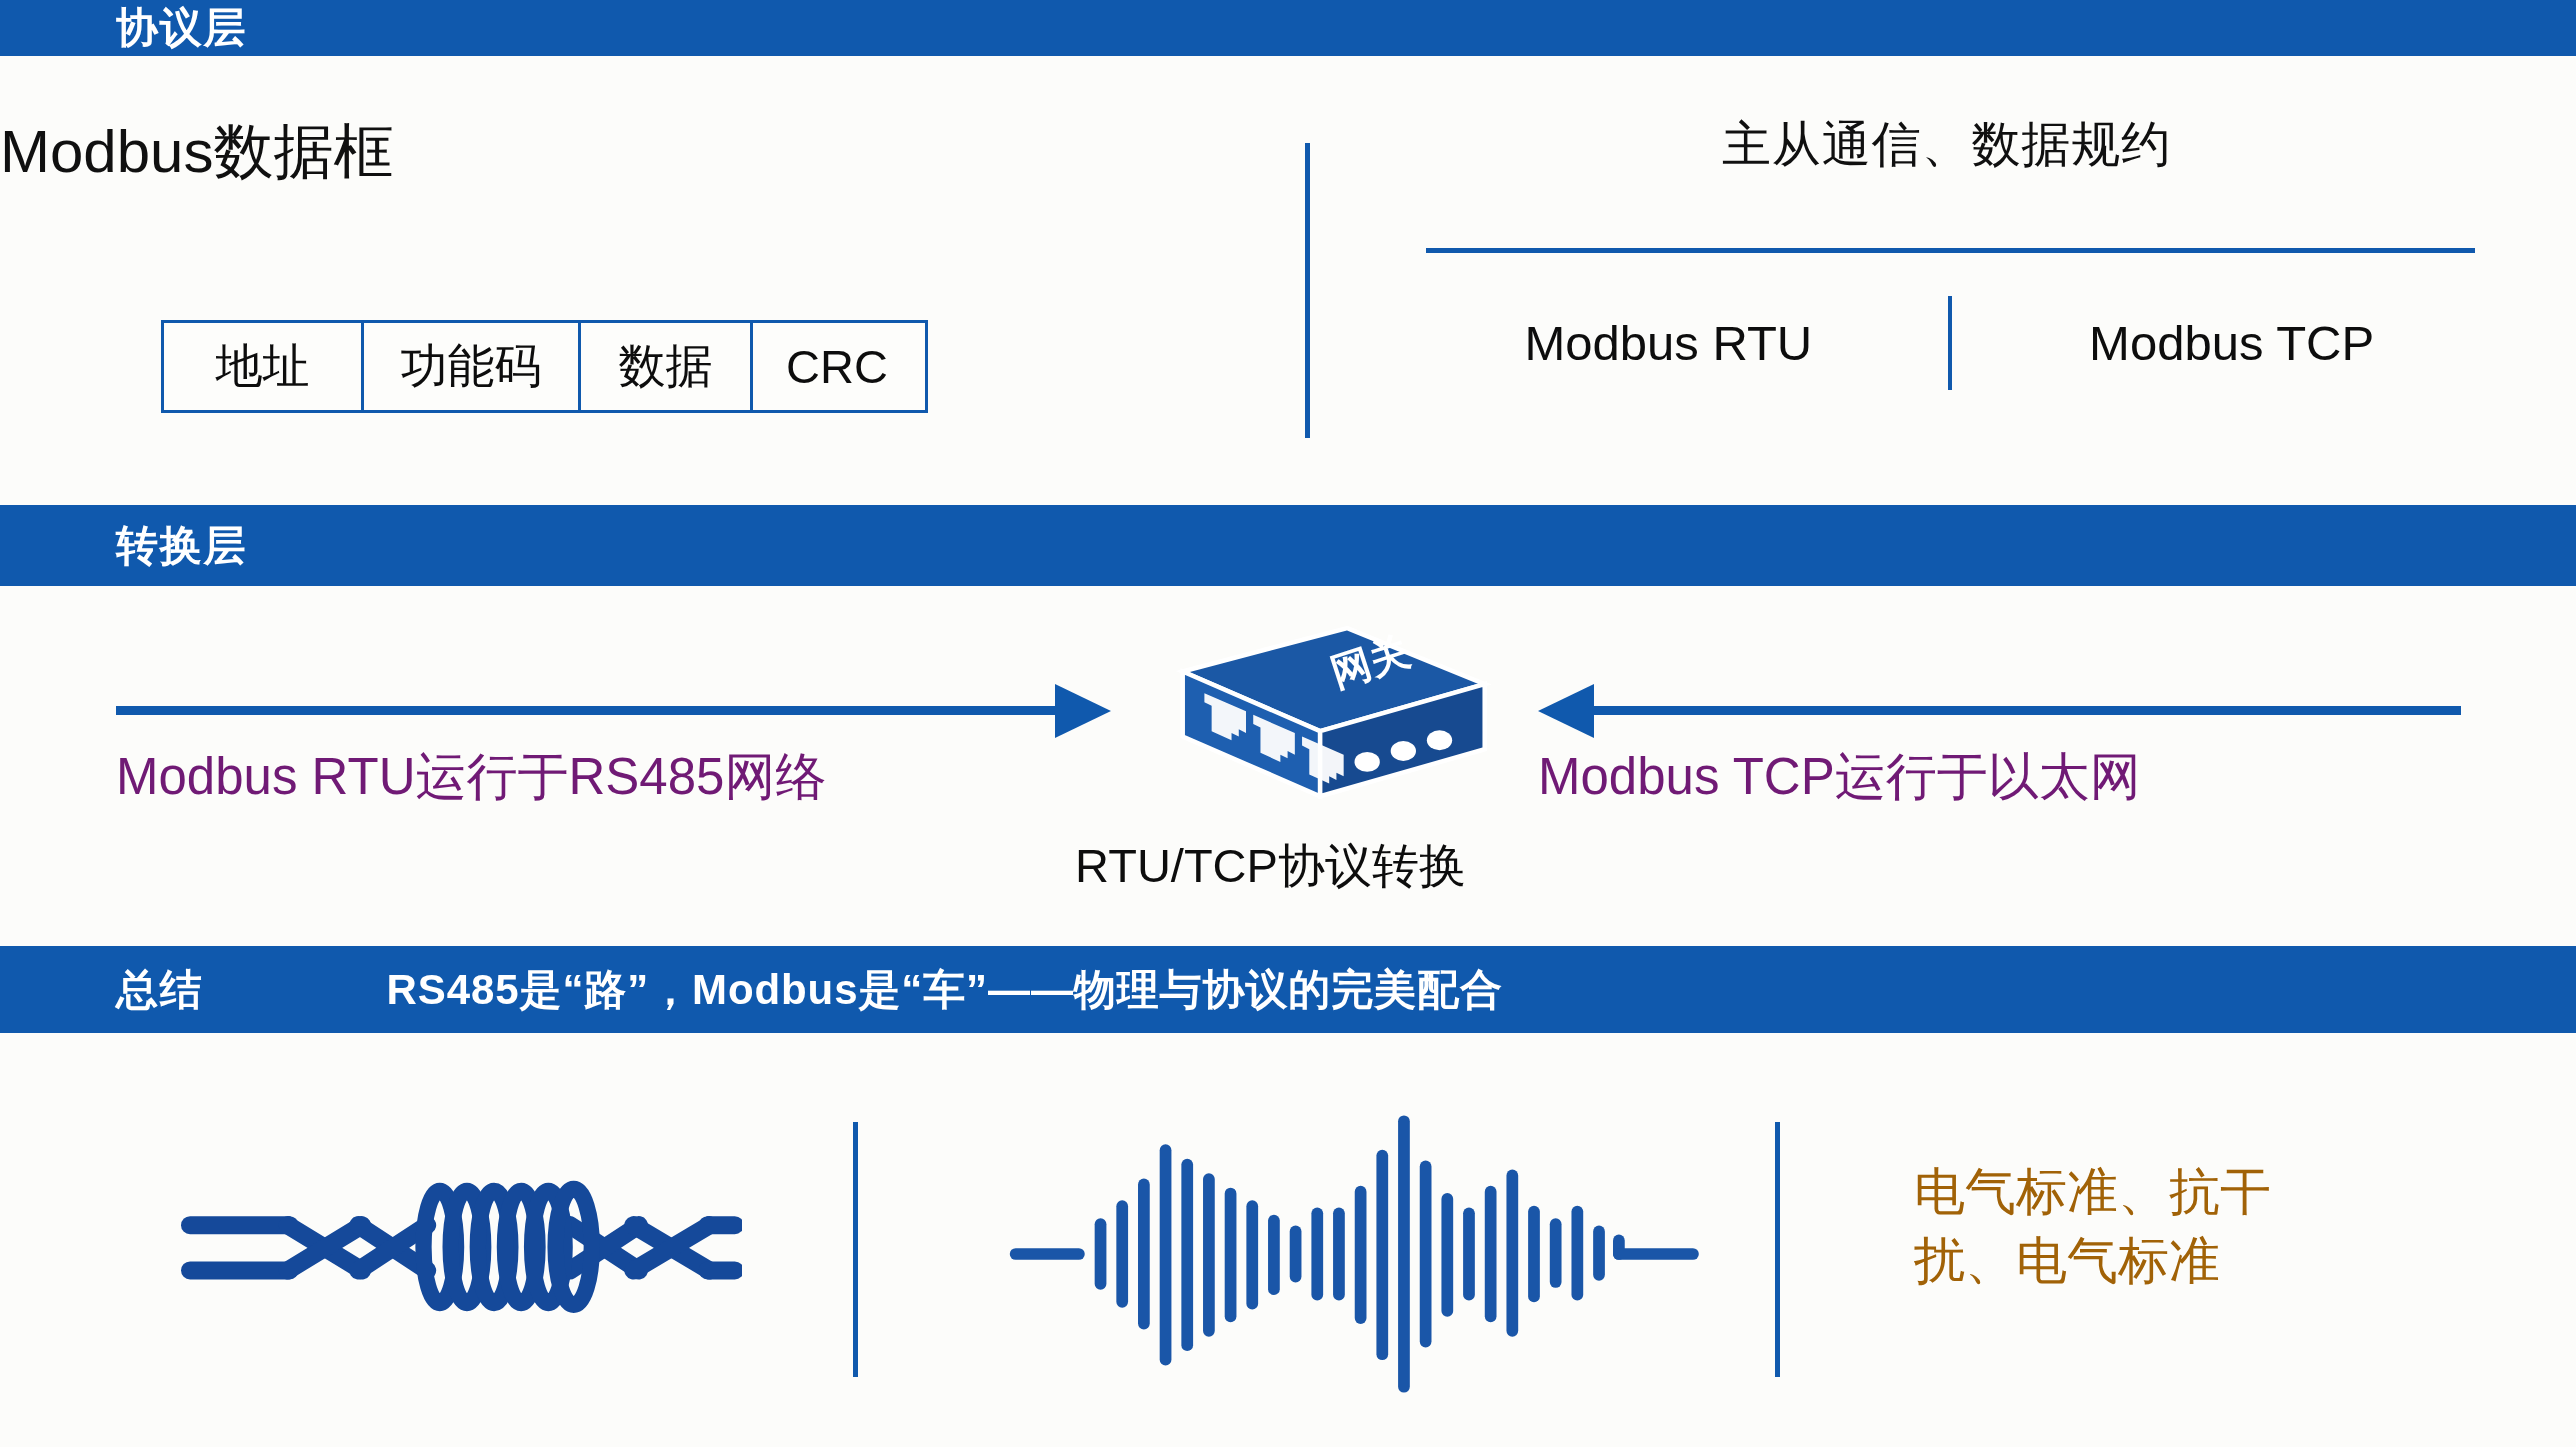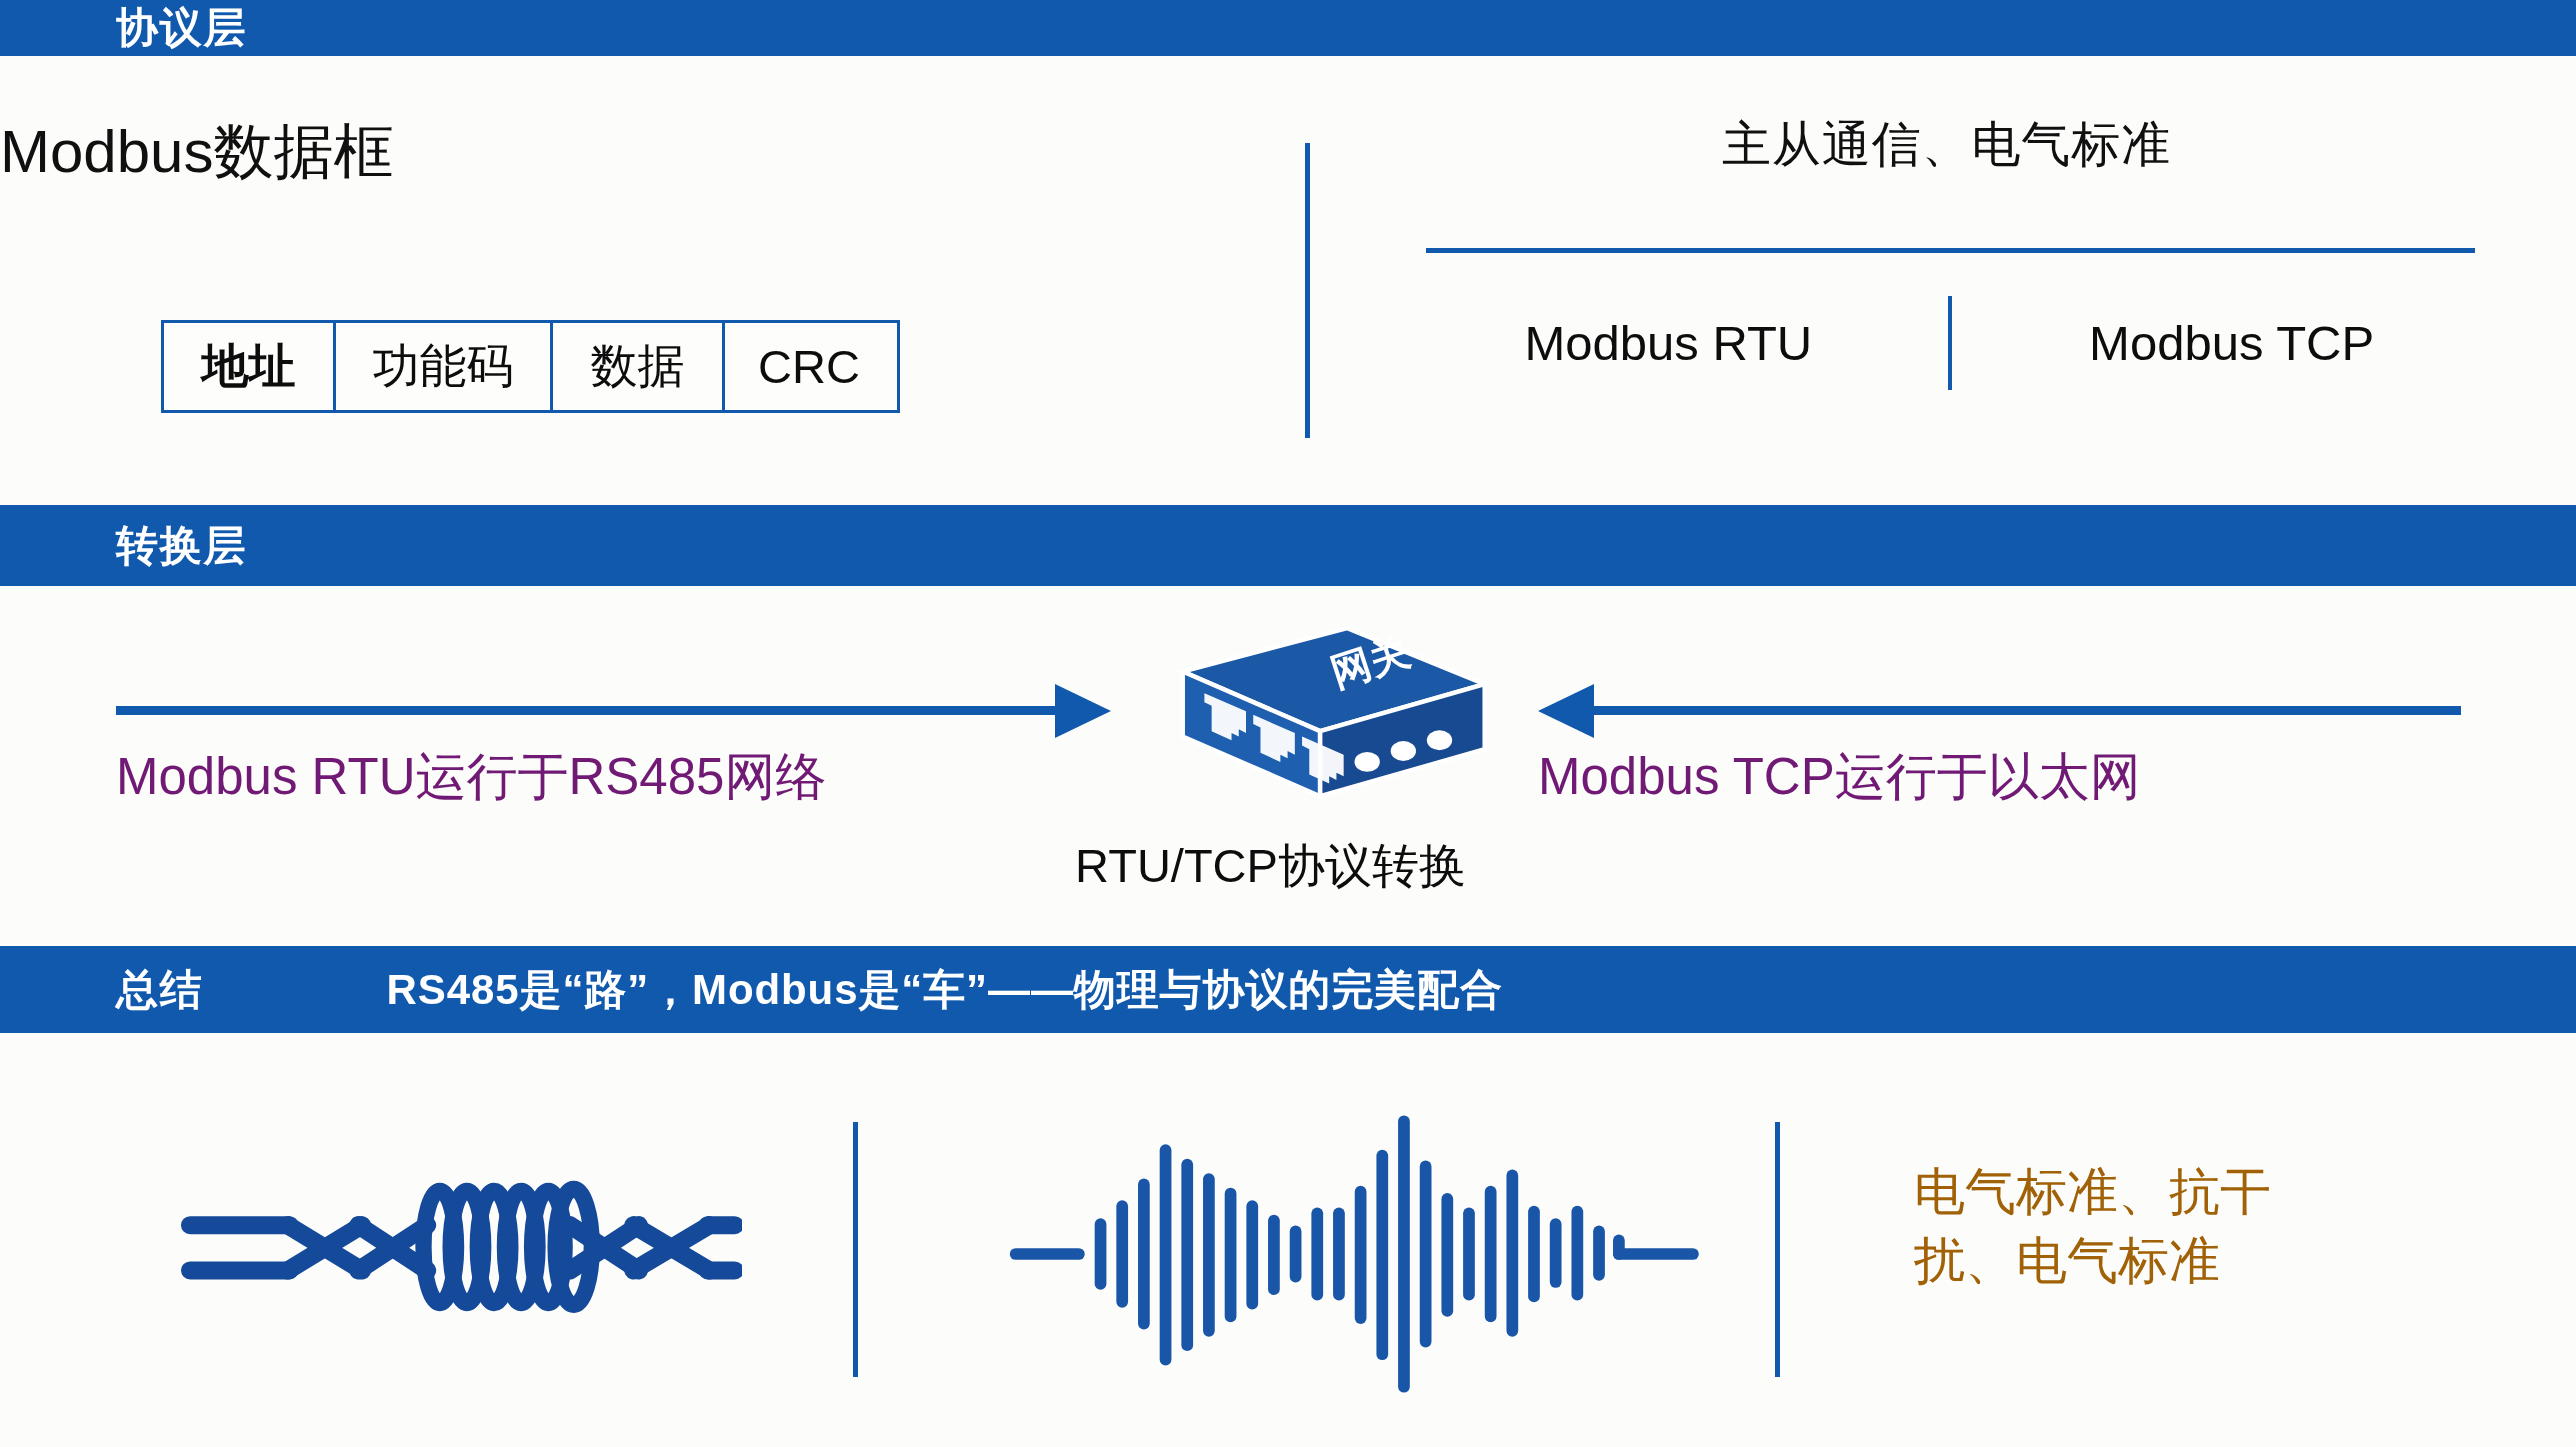--- a/index.html
+++ b/index.html
@@ -91,21 +91,21 @@
     display: flex;
     align-items: center;
     justify-content: center;
     font-size: 47px;
     color: #0d0d0d;
     border-right: 3.6px solid #1059ad;
     box-sizing: border-box;
     padding: 0 25px;
   }
   .frame-cell:last-child { border-right: none; padding-left: 21px; }
-  .frame-cell.w1 { width: 172px; font-weight: bold; }
+  .frame-cell.w1 { width: 200px; }
   .frame-cell.w2 { width: 217px; }
   .frame-cell.w3 { width: 172px; }
   .frame-cell.w4 { width: 172px; }
 
   .proto-divider {
     position: absolute;
     left: 1305px;
     top: 87px;
     width: 4.5px;
     height: 295px;
@@ -274,21 +274,21 @@
         <div class="frame-cell w1">地址</div>
         <div class="frame-cell w2">功能码</div>
         <div class="frame-cell w3">数据</div>
         <div class="frame-cell w4">CRC</div>
       </div>
     </div>
 
     <div class="proto-divider"></div>
 
     <div class="proto-right">
-      <div class="proto-right-heading">主从通信、电气标准</div>
+      <div class="proto-right-heading">主从通信、数据规约</div>
       <div class="proto-right-rule"></div>
       <div class="proto-variants">
         <div class="variant">Modbus RTU</div>
         <div class="variant-sep"></div>
         <div class="variant">Modbus TCP</div>
       </div>
     </div>
   </div>
 
   <div class="band" id="band-convert">

